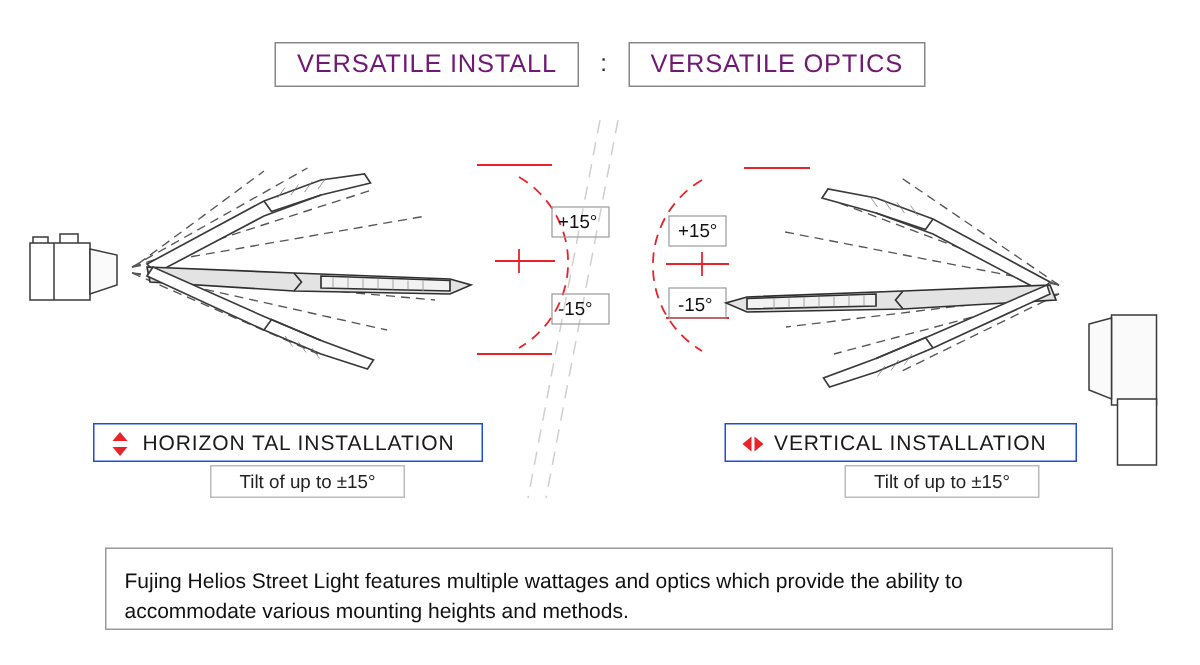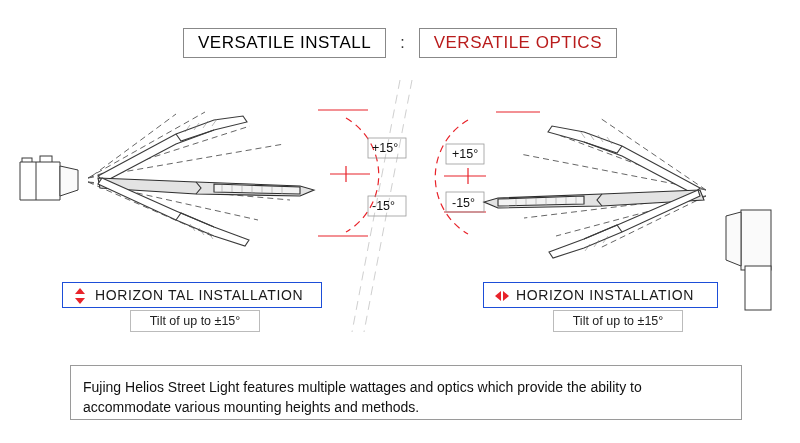--- a/index.html
+++ b/index.html
@@ -32,22 +32,22 @@
     gap: 10px;
   }
   .title-box {
     border: 1px solid #888;
     padding: 5px 14px 6px 14px;
     font-size: 17px;
     letter-spacing: 0.5px;
     background: #fff;
     line-height: 1;
   }
-  .title-left { color: #000000; }
-  .title-right { color: #b91c1c; }
+  .title-left { color: #701a75; }
+  .title-right { color: #701a75; }
   .title-sep {
     font-size: 16px;
     color: #333;
     padding: 0 4px;
   }
 
   
   .diagram {
     position: absolute;
     left: 0; top: 70px;
@@ -75,20 +75,21 @@
     position: absolute;
     border: 1px solid #bbb;
     background: #fff;
     height: 22px;
     display: flex;
     align-items: center;
     justify-content: center;
     font-size: 12.5px;
     color: #222;
     box-sizing: border-box;
+    margin-left: 10px;
   }
   .sub-left { left: 130px; top: 310px; width: 130px; }
   .sub-right { left: 553px; top: 310px; width: 130px; }
 
   
   .glyph {
     width: 14px; height: 16px;
     display: inline-block;
     position: relative;
   }
@@ -272,19 +273,19 @@
   </div>
   <div class="sub-bar sub-left">Tilt of  up to ±15°</div>
 
   <div class="caption-bar caption-right">
     <span class="glyph">
       <svg width="16" height="18" viewBox="0 0 16 18">
         <polygon points="1,9 7,4 7,14" fill="#e8232a"></polygon>
         <polygon points="15,9 9,4 9,14" fill="#e8232a"></polygon>
       </svg>
     </span>
-    <span class="caption-text">HORIZON  INSTALLATION</span>
+    <span class="caption-text">VERTICAL  INSTALLATION</span>
   </div>
   <div class="sub-bar sub-right">Tilt of up to ±15°</div>
 
   <div class="footer">Fujing Helios Street Light features multiple wattages and optics which provide the ability to accommodate various mounting heights and methods.</div>
 
 </div>
 
 </body></html>

